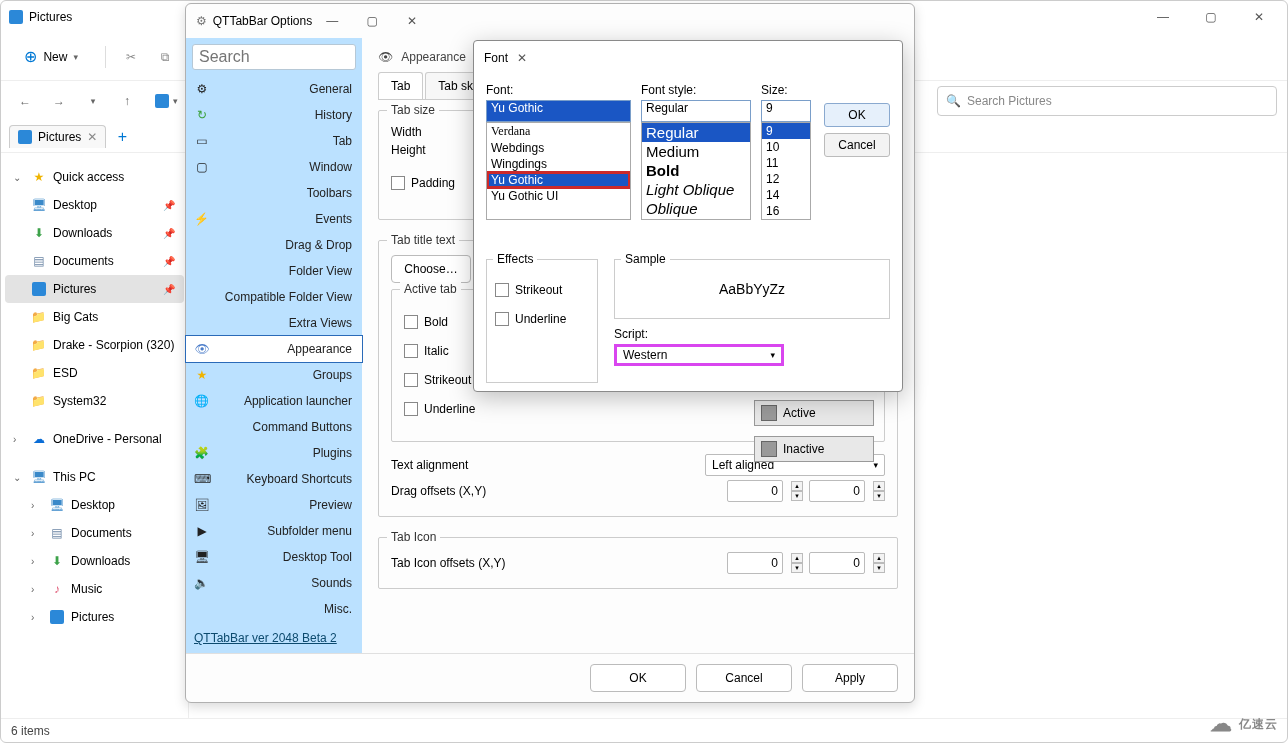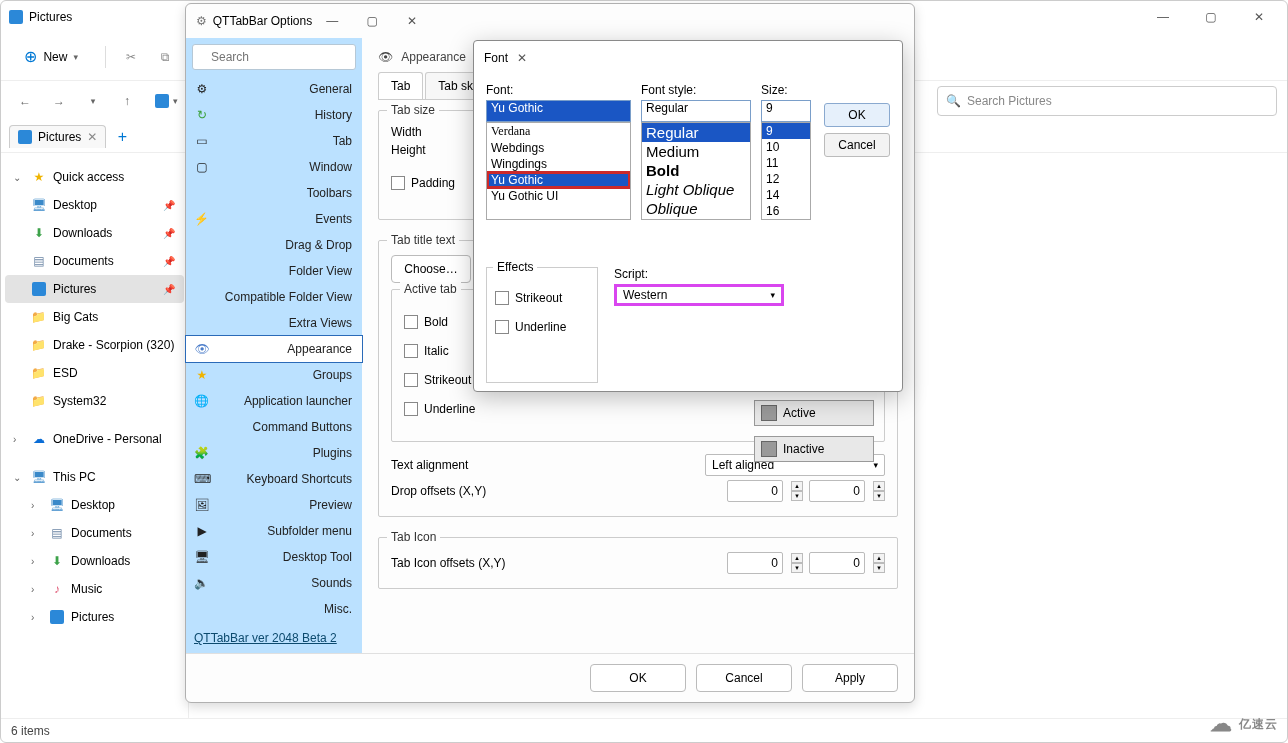--- a/index.html
+++ b/index.html
@@ -40,21 +40,21 @@
 .status-bar { height: 24px; display:flex; align-items:center; padding: 0 10px; font-size: 12px; color:#444; border-top:1px solid #eee;}
 
 
 .qt-dialog { position: absolute; left: 185px; top: 3px; width: 730px; height: 700px; background: #fdfdfd; border: 1px solid #b0b0b0; border-radius: 6px; box-shadow: 0 4px 12px rgba(0,0,0,.15); display: flex; flex-direction: column; }
 .qt-titlebar { display:flex; align-items:center; height: 34px; padding: 0 10px; }
 .qt-titlebar .gear { margin-right: 6px; color: #777; }
 .qt-body { display: flex; flex: 1; min-height: 0; }
 
 .qt-sidebar { width: 176px; background: #bbe1ff; display: flex; flex-direction: column; padding-top: 6px; }
 .qt-search { margin: 0 6px 6px 6px; }
-.qt-search input { width: 100%; height: 26px; border: 1px solid #b6c8d6; border-radius: 3px; padding: 0 18px; font-size: 12px; background:#fff;}
+.qt-search input { width: 100%; height: 26px; border: 1px solid #b6c8d6; border-radius: 3px; padding: 0 6px; font-size: 16px; background:#fff;}
 .qt-item { display:flex; align-items:center; justify-content: space-between; height: 26px; padding: 0 10px 0 8px; font-size: 12px; color: #222; gap: 8px; }
 .qt-item .qico { width:16px; text-align:center; }
 .qt-item .qlabel { flex:1; text-align: right; }
 .qt-item.selected { background: #fff; outline: 1px solid #2a6ab8; }
 
 .qt-link { padding: 8px; }
 .qt-link a { color: #0c4a6e; text-decoration: underline; font-size: 12px; }
 
 .qt-main { flex:1; display:flex; flex-direction:column; padding: 12px 16px; overflow: hidden; }
 .qt-header { display:flex; align-items:center; gap: 8px; font-size: 18px; color: #444; padding-bottom: 8px; }
@@ -415,21 +415,21 @@
         </div>
 
         <div class="qt-row" style="margin-top:12px; justify-content:space-between;">
           <span>Text alignment</span>
           <div class="qt-select" style="width:180px;display:flex;align-items:center;justify-content:space-between;">
             <span>Left aligned</span>
             <span style="font-size:9px;">▾</span>
           </div>
         </div>
         <div class="qt-row" style="justify-content:space-between;">
-          <span>Drop offsets (X,Y)</span>
+          <span>Drag offsets (X,Y)</span>
           <div class="inline">
             <span class="qt-num">
                 <span>0</span>
               </span>
               <span class="qt-spin">
                 <span>▴</span>
                 <span>▾</span>
               </span>
             <span class="qt-num">
                 <span>0</span>
@@ -539,20 +539,24 @@
         <div class="qt-checkbox">
             <span class="box"></span>
             <span>Strikeout</span>
           </div>
         <div class="qt-checkbox">
             <span class="box"></span>
             <span>Underline</span>
           </div>
       </div>
       <div style="flex:1;">
+        <div class="font-group">
+          <div class="legend">Sample</div>
+          <div class="sample-box">AaBbYyZz</div>
+        </div>
         <div style="margin-top:8px;">
           <div class="font-lbl">Script:</div>
           <div class="script-select">
             <span>Western</span>
             <span style="font-size:9px;">▾</span>
           </div>
         </div>
       </div>
     </div>
   </div>

